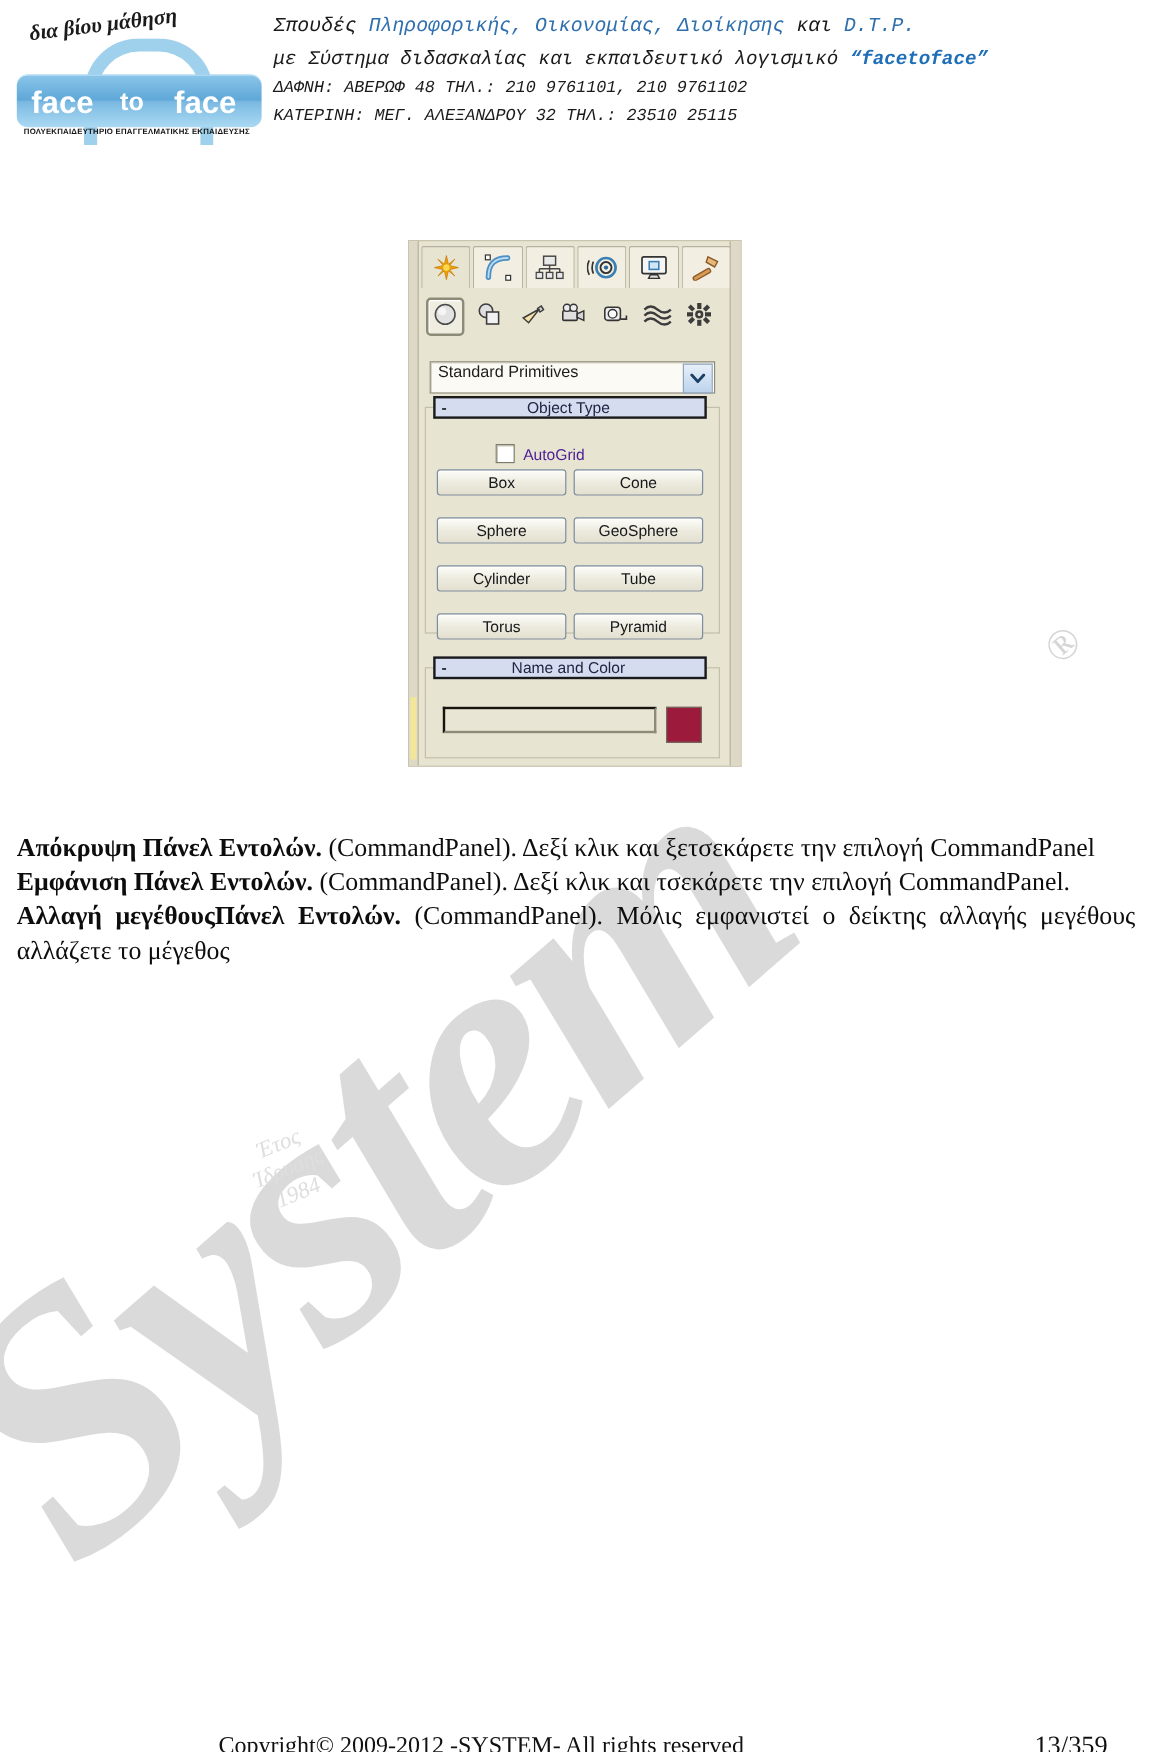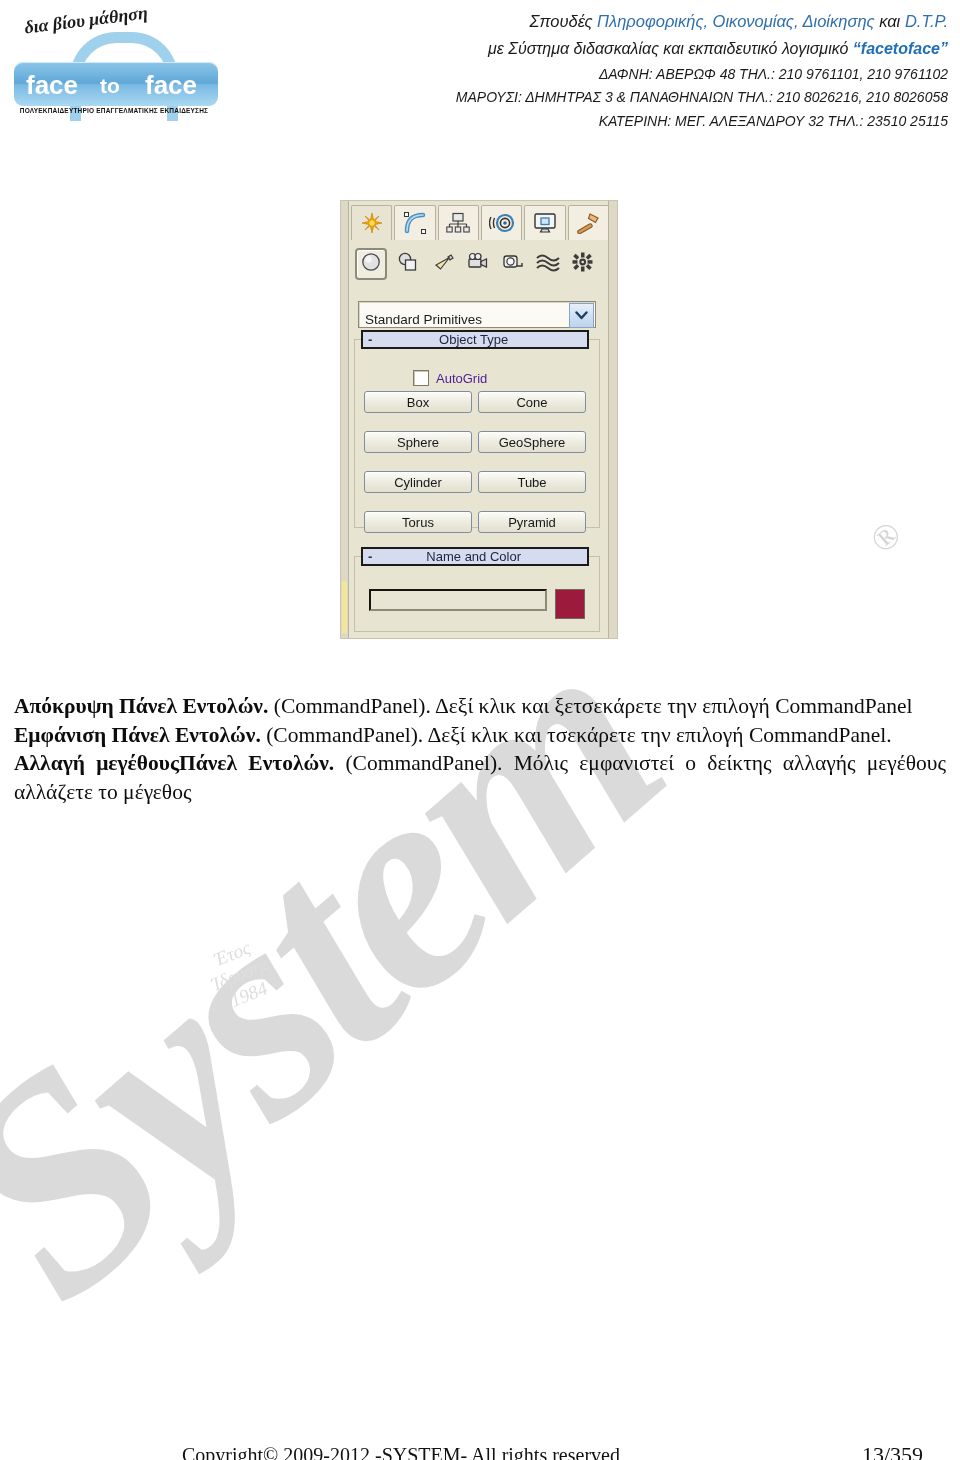--- a/index.html
+++ b/index.html
@@ -144,27 +144,26 @@
   }
 
   
   .hdr-lines {
     position: absolute;
     left: 228px;
     top: 8px;
     width: 720px;
   }
   .hdr-line {
-    font-family: Liberation Sans, sans-serif;
+    font-family: Liberation Mono, monospace;
     font-style: italic;
     font-size: 17.5px;
     color: #1a1a1a;
     line-height: 1.68;
     white-space: nowrap;
-    text-align: right;
   }
   .hdr-line.l1 { font-size: 16.5px; }
   .hdr-line.l2 { font-size: 16px; }
   .hdr-line.l3,
   .hdr-line.l4,
   .hdr-line.l5 { font-size: 14px; font-weight: normal; }
   .blue { color: #2f6fad; }
   .blue-b { color: #1f6fb8; font-weight: bold; }
 
   
@@ -243,21 +242,21 @@
   }
 
   
   .mp-dd {
     position: absolute;
     left: 17px; top: 100px;
     width: 236px; height: 25px;
     background: #fbfaf4;
     border: 1px solid #8f8a78;
     box-shadow: inset 1px 1px 0 #d9d5c4;
-    display: flex; align-items: flex-end;
+    display: flex; align-items: flex-start;
   }
   .mp-dd-label {
     font-size: 13.5px;
     color: #1d1d1d;
     padding-left: 6px;
     font-family: "Liberation Sans", sans-serif;
   }
   .mp-dd-btn {
     position: absolute;
     right: 1px; top: 1px;
@@ -436,21 +435,20 @@
     </div>
 
     <div class="hdr-lines">
       <div class="hdr-line l1">
         <span>Σπουδές </span><span class="blue">Πληροφορικής, Οικονομίας, Διοίκησης</span><span> και </span><span class="blue">D.T.P.</span>
       </div>
       <div class="hdr-line l2">
         <span>με Σύστημα διδασκαλίας και εκπαιδευτικό λογισμικό </span><span class="blue-b">“facetoface”</span>
       </div>
       <div class="hdr-line l3">ΔΑΦΝΗ: ΑΒΕΡΩΦ 48 ΤΗΛ.: 210 9761101, 210 9761102</div>
-      <div class="hdr-line l4">ΜΑΡΟΥΣΙ: ΔΗΜΗΤΡΑΣ 3 &amp; ΠΑΝΑΘΗΝΑΙΩΝ ΤΗΛ.: 210 8026216, 210 8026058</div>
       <div class="hdr-line l5">ΚΑΤΕΡΙΝΗ: ΜΕΓ. ΑΛΕΞΑΝΔΡΟΥ 32 ΤΗΛ.: 23510 25115</div>
     </div>
   </div>
 
   <div class="maxpanel">
     <div class="mp-leftstrip">
       <div class="mp-yellow"></div>
     </div>
     <div class="mp-rightstrip"></div>
 

